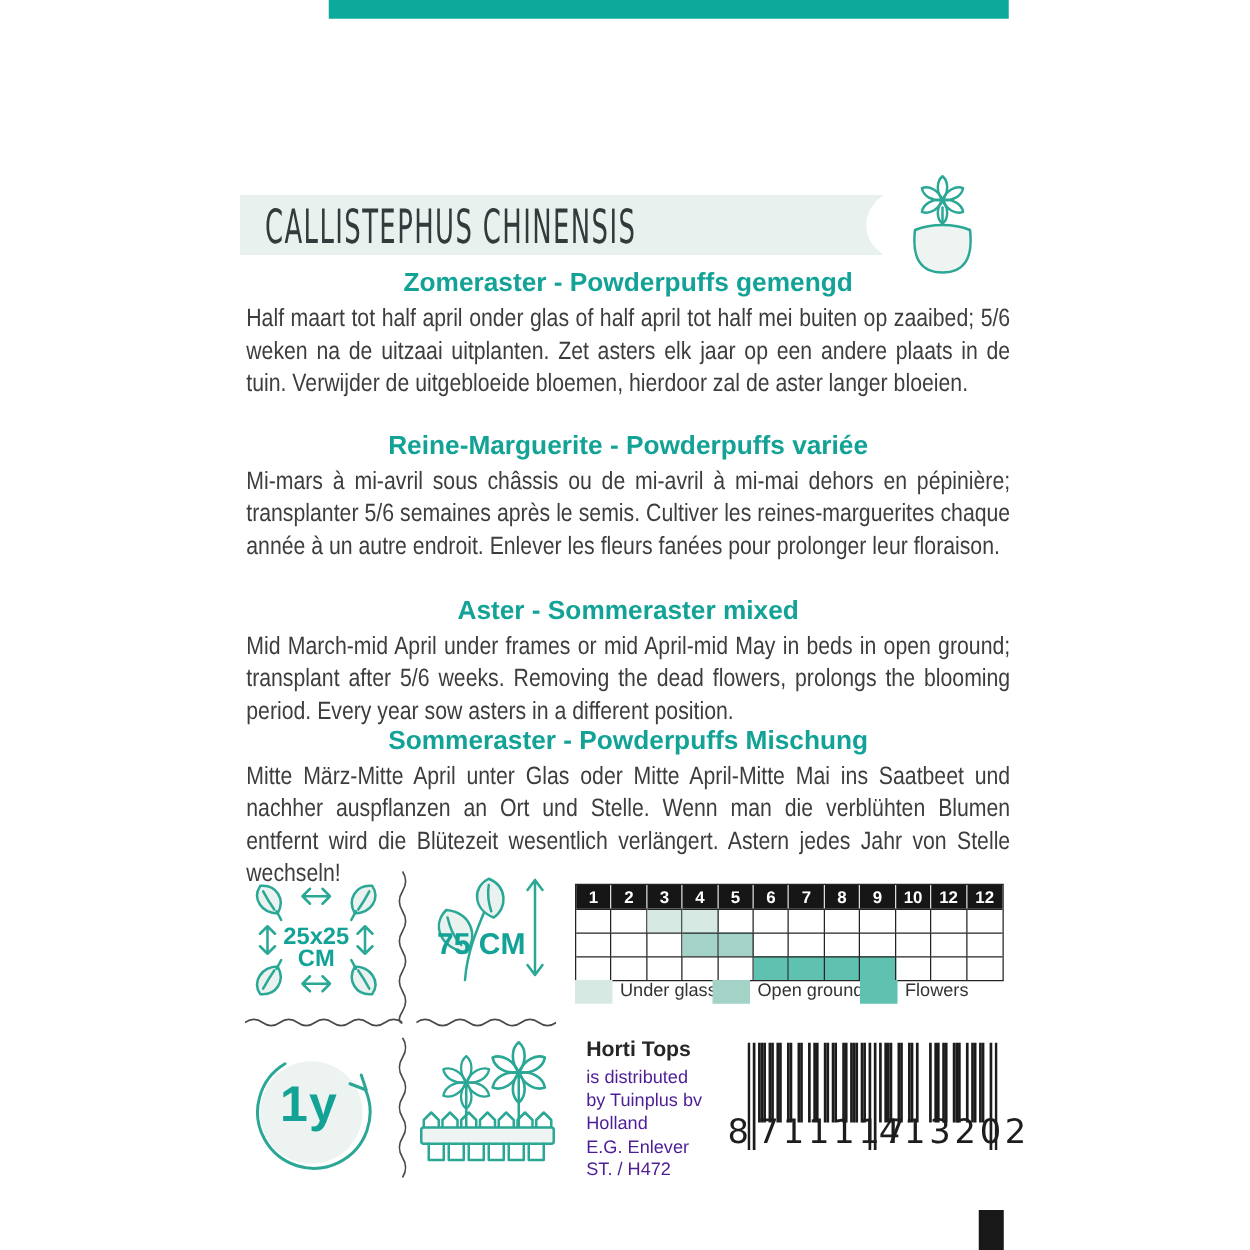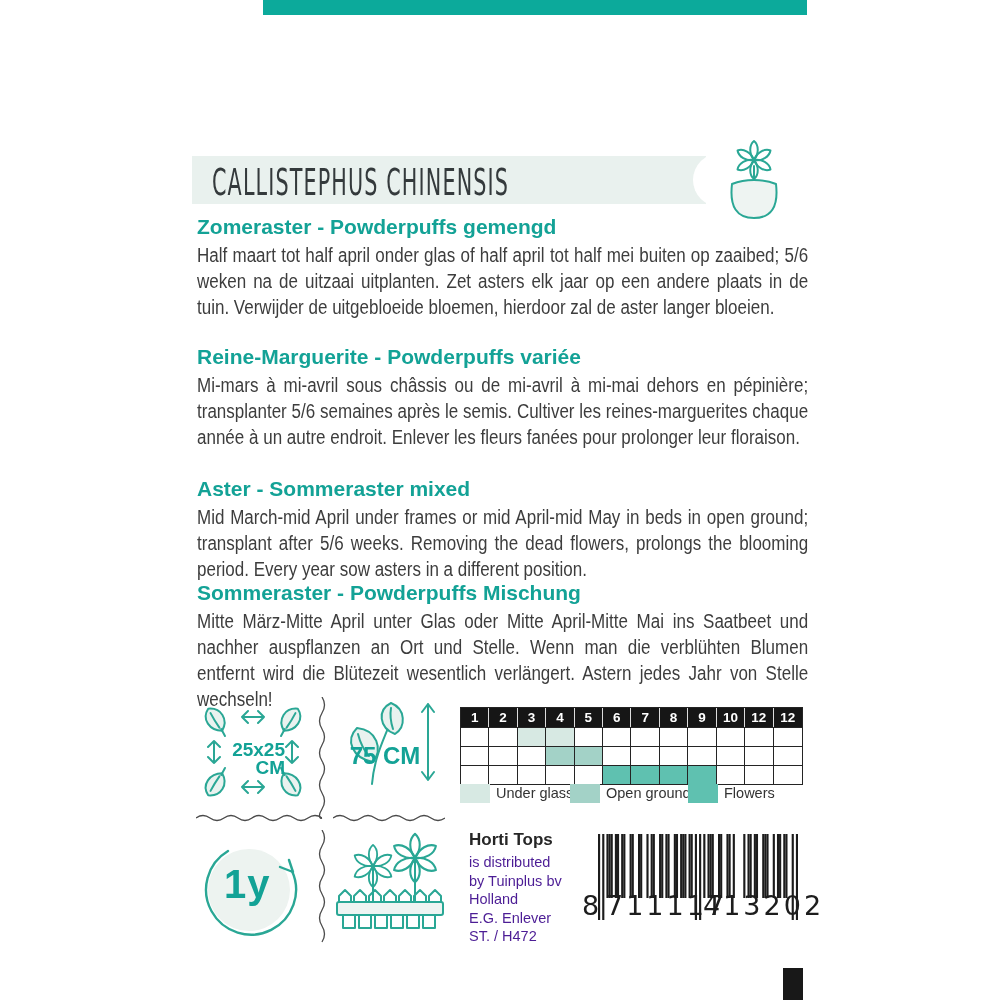--- a/index.html
+++ b/index.html
@@ -11,21 +11,21 @@
   #topbar{left:263px;top:0;width:544px;height:15px;background:var(--bar);}
 
   
   #band{left:192px;top:156px;width:514px;height:48px;background:var(--band);}
   #band-notch{left:693px;top:153px;width:54px;height:54px;background:#fff;border-radius:50%;}
   #band-title{left:212px;top:160px;font-family:"DejaVu Sans",sans-serif;font-size:37px;
       color:#343a3c;letter-spacing:2px;transform:scale(.56,1.02);transform-origin:0 0;white-space:nowrap;}
 
   
   .sec{position:absolute;left:197px;width:611px;}
-  .sec h2{margin:0 0 3px 0;font-size:21px;line-height:24px;font-weight:bold;color:var(--accent);}
+  .sec h2{margin:0 0 3px 0;font-size:21px;line-height:24px;font-weight:bold;color:var(--accent);text-align:center;}
   .sec p{margin:0;width:719px;transform:scaleX(.85);transform-origin:0 0;
          font-size:20px;line-height:26px;text-align:justify;color:#3d3d3d;}
 
   
   svg.icon{stroke:var(--icon);fill:none;stroke-width:2;stroke-linecap:round;stroke-linejoin:round;}
   .leaffill{fill:#e9f2ef;}
   .lightfill{fill:#eef4f2;}
   .tealtxt{color:var(--accent);font-weight:bold;}
 
   
@@ -51,21 +51,21 @@
   #bc-svg{position:absolute;left:16px;top:0;fill:#1c1c1c;}
   .bc-digit{position:absolute;top:56px;font-family:"DejaVu Sans",sans-serif;
       font-size:27px;color:#1d1d1d;}
   #bc-first{left:0;}
   #bc-left{left:24px;width:90px;text-align:center;letter-spacing:3px;}
   #bc-right{left:121px;width:90px;text-align:center;letter-spacing:3px;}
 
   #blackmark{left:783px;top:968px;width:20px;height:32px;background:#181818;}
 
   .wavy{stroke:#4a4a4a;stroke-width:1.3;fill:none;}
-  #txt2525{left:221px;top:741px;width:64px;text-align:right;font-size:19px;line-height:18px;}
+  #txt2525{left:221px;top:741px;width:64px;text-align:center;font-size:19px;line-height:18px;}
   #txt75{left:342px;top:742px;width:86px;text-align:center;font-size:24px;}
   #txt1y{left:224px;top:862px;font-size:40px;letter-spacing:1px;}
 </style>
 </head>
 <body style="--bar: #0caa9b; --accent: #13a296; --icon: #2aa795; --band: #e9f1ee; --calhead: #161616;">
 
 <div class="abs" id="topbar"></div>
 
 <div class="abs" id="band"></div>
 <div class="abs" id="band-notch"></div>

